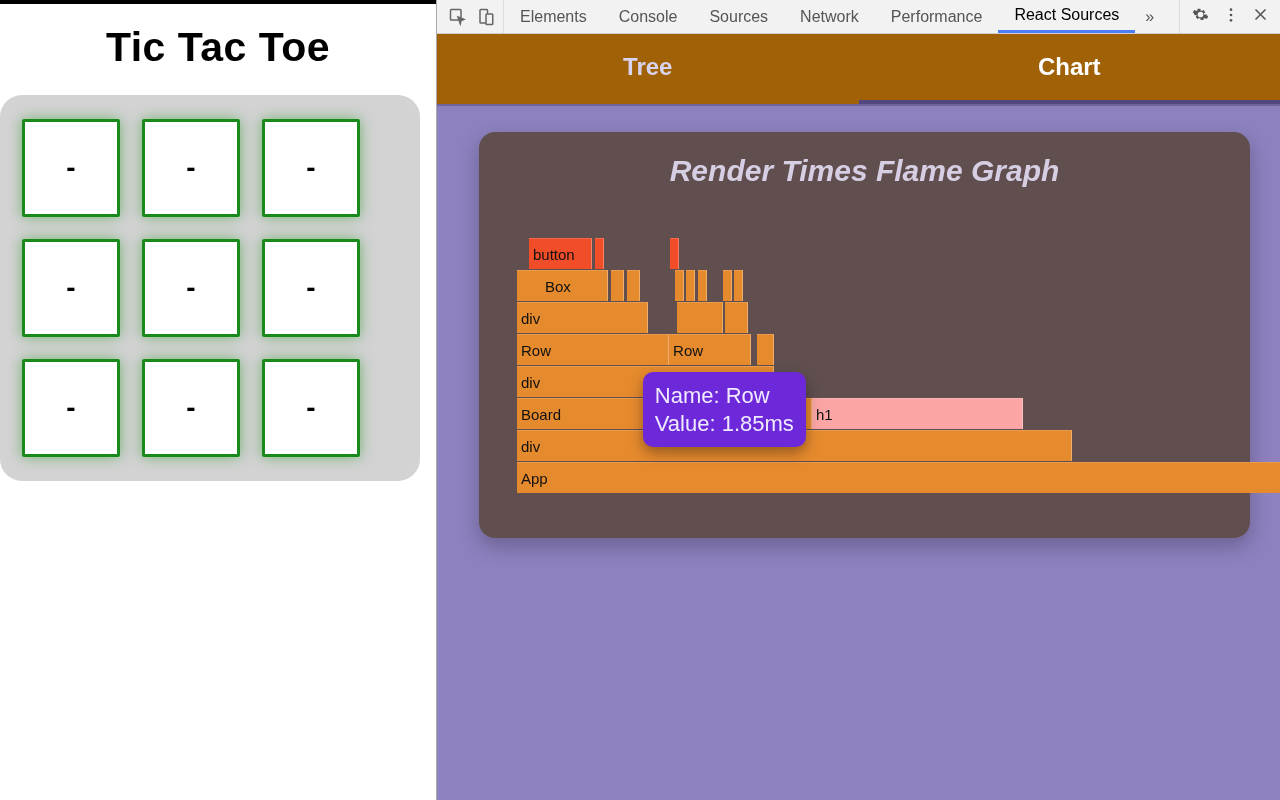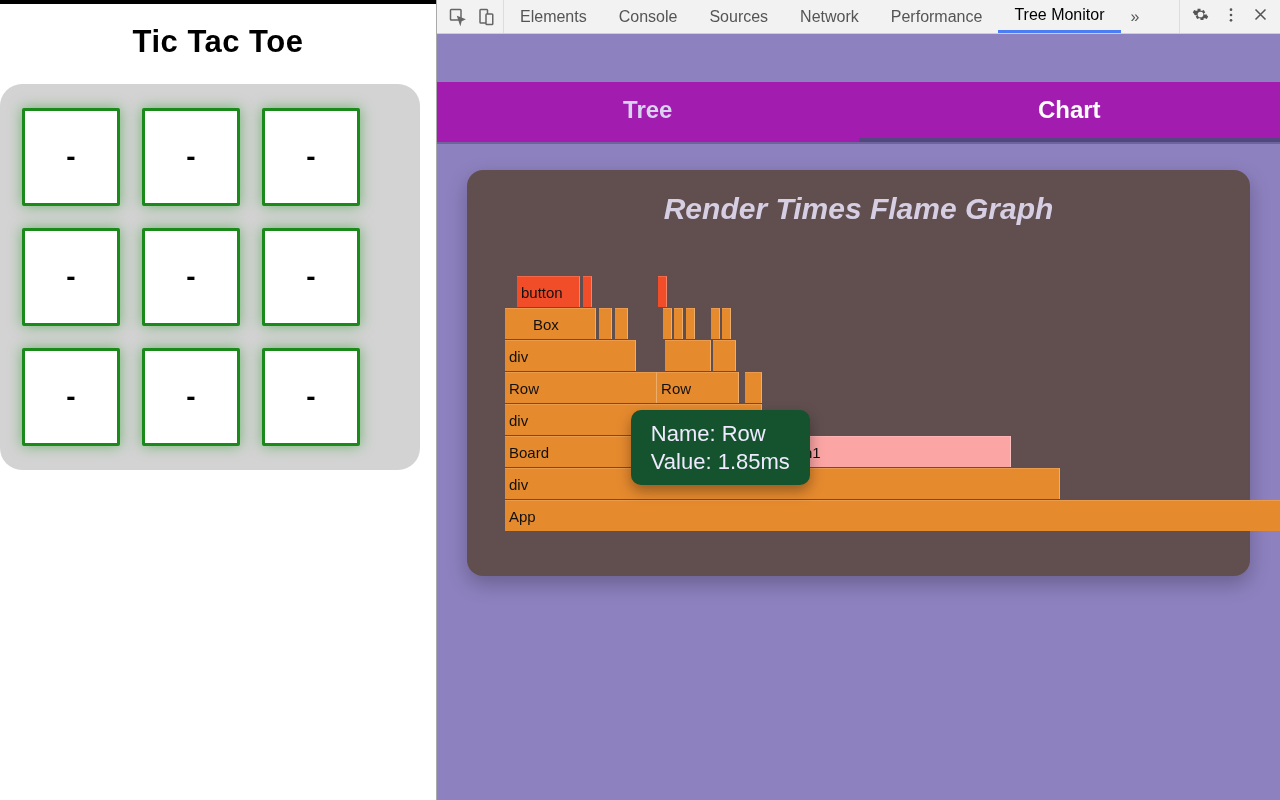--- a/index.html
+++ b/index.html
@@ -2,21 +2,21 @@
 <html><head>
 <meta charset="utf-8">
 <style>
   * { box-sizing: border-box; margin: 0; padding: 0; }
   html, body { height: 100%; font-family: "Helvetica Neue", Arial, sans-serif; }
   body { display: flex; width: 1280px; height: 800px; background: #fff; overflow: hidden; }
 
   
   .app-panel { width: 436px; flex: none; background: #fff; }
   .app-top-strip { height: 4px; background: #000; }
-  .app-title { font-size: 31px; font-weight: 700; text-align: center; padding: 20px 0 10px; letter-spacing: 0.5px; }
+  .app-title { font-size: 41px; font-weight: 700; text-align: center; padding: 20px 0 10px; letter-spacing: 0.5px; }
   .board-wrap {
     margin: 14px 0 0 0;
     width: 420px;
     background: #d3d3d3;
     border-radius: 22px;
     padding: 24px 22px;
     display: flex; flex-direction: column; gap: 22px;
   }
   .row { display: flex; gap: 22px; justify-content: flex-start; }
   .cell {
@@ -44,39 +44,39 @@
   .dt-tabs { display: flex; align-items: stretch; flex: 1; }
   .dt-tab { padding: 0 16px; display: flex; align-items: center; cursor: pointer; }
   .dt-tab.active { color: #000; border-bottom: 3px solid #4b7df5; }
   .dt-overflow { padding: 0 10px; display:flex; align-items:center; cursor:pointer; }
   .dt-right { display: flex; align-items: center; gap: 14px; padding: 0 12px; border-left: 1px solid #ddd;}
   .dt-right .icon { cursor: pointer; }
 
   
   .ext-panel { flex:1; background: #8d81bf; display: flex; flex-direction: column; }
   .ext-tabs {
-    height: 62px; background: #a21caf; border-bottom: 2px solid #6f6499;
+    height: 72px; background: #a16207; border-bottom: 2px solid #6f6499;
     display: flex;
-    margin-top: 48px;
   }
   .ext-tab {
     flex:1; display:flex; align-items:center; justify-content:center;
     color: #d8d3ee; font-size: 24px; font-weight: 600;
     cursor:pointer;
     border-bottom: 4px solid transparent;
   }
   .ext-tab.active { border-bottom-color: #524781; color: #fff; }
   .ext-body { flex:1; padding: 26px 30px; overflow: auto; }
 
   .chart-card {
     background: #614f4f;
     border-radius: 16px;
     padding: 22px 28px 40px;
     box-shadow: 0 8px 20px rgba(0,0,0,0.25);
     position: relative;
+    margin-left: 12px;
   }
   .chart-title {
     text-align: center; color: #d6cfe4; font-size: 30px; font-weight: 700;
     margin-bottom: 50px; font-style: italic;
   }
 
   
   .flame { position: relative; margin-left: 10px; min-height: 260px; }
   .flame-row { position: relative; height: 31px; margin-bottom: 1px; }
   .flame-block {
@@ -88,25 +88,25 @@
     border-right: 1px solid rgba(255,255,255,0.3);
     border-top: 1px solid rgba(255,255,255,0.15);
   }
   .c-orange    { background: #e68a2e; }
   .c-hot       { background: #f24d29; }
   .c-hot-soft  { background: #fca5a5; }
 
   
   .tooltip {
     position: absolute;
-    background: #14532d;
+    background: #6d28d9;
     color: #efeaff;
     font-size: 22px;
     line-height: 1.25;
-    padding: 10px 20px;
+    padding: 10px 12px;
     border-radius: 10px;
     box-shadow: 0 6px 14px rgba(0,0,0,0.35);
     pointer-events: none;
     white-space: nowrap;
   }
 </style>
 </head>
 <body>
 
 <div class="app-panel">
@@ -146,21 +146,21 @@
           <rect x="12" y="8" width="9" height="14" rx="1" fill="#f2f2f2"></rect>
         </svg>
       </span>
     </div>
     <div class="dt-tabs">
       <div class="dt-tab">Elements</div>
       <div class="dt-tab">Console</div>
       <div class="dt-tab">Sources</div>
       <div class="dt-tab">Network</div>
       <div class="dt-tab">Performance</div>
-      <div class="dt-tab active">Tree Monitor</div>
+      <div class="dt-tab active">React Sources</div>
       <div class="dt-overflow">»</div>
     </div>
     <div class="dt-right">
       <span class="icon">
         <svg width="17" height="17" viewBox="0 0 24 24" fill="#555">
             <path d="M12 8a4 4 0 1 0 0 8 4 4 0 0 0 0-8zm9 4a7 7 0 0 1-.1 1.2l2 1.6-2 3.4-2.4-1a7 7 0 0 1-2 .1l-.4 2.6h-4l-.4-2.6a7 7 0 0 1-2-.1l-2.4 1-2-3.4 2-1.6A7 7 0 0 1 3 12a7 7 0 0 1 .1-1.2l-2-1.6 2-3.4 2.4 1a7 7 0 0 1 2-.1L7.9 4h4l.4 2.6a7 7 0 0 1 2 .1l2.4-1 2 3.4-2 1.6c.1.4.1.8.1 1.3z"></path>
           </svg>
       </span>
       <span class="icon">
         <svg width="16" height="16" viewBox="0 0 24 24" fill="#555">

